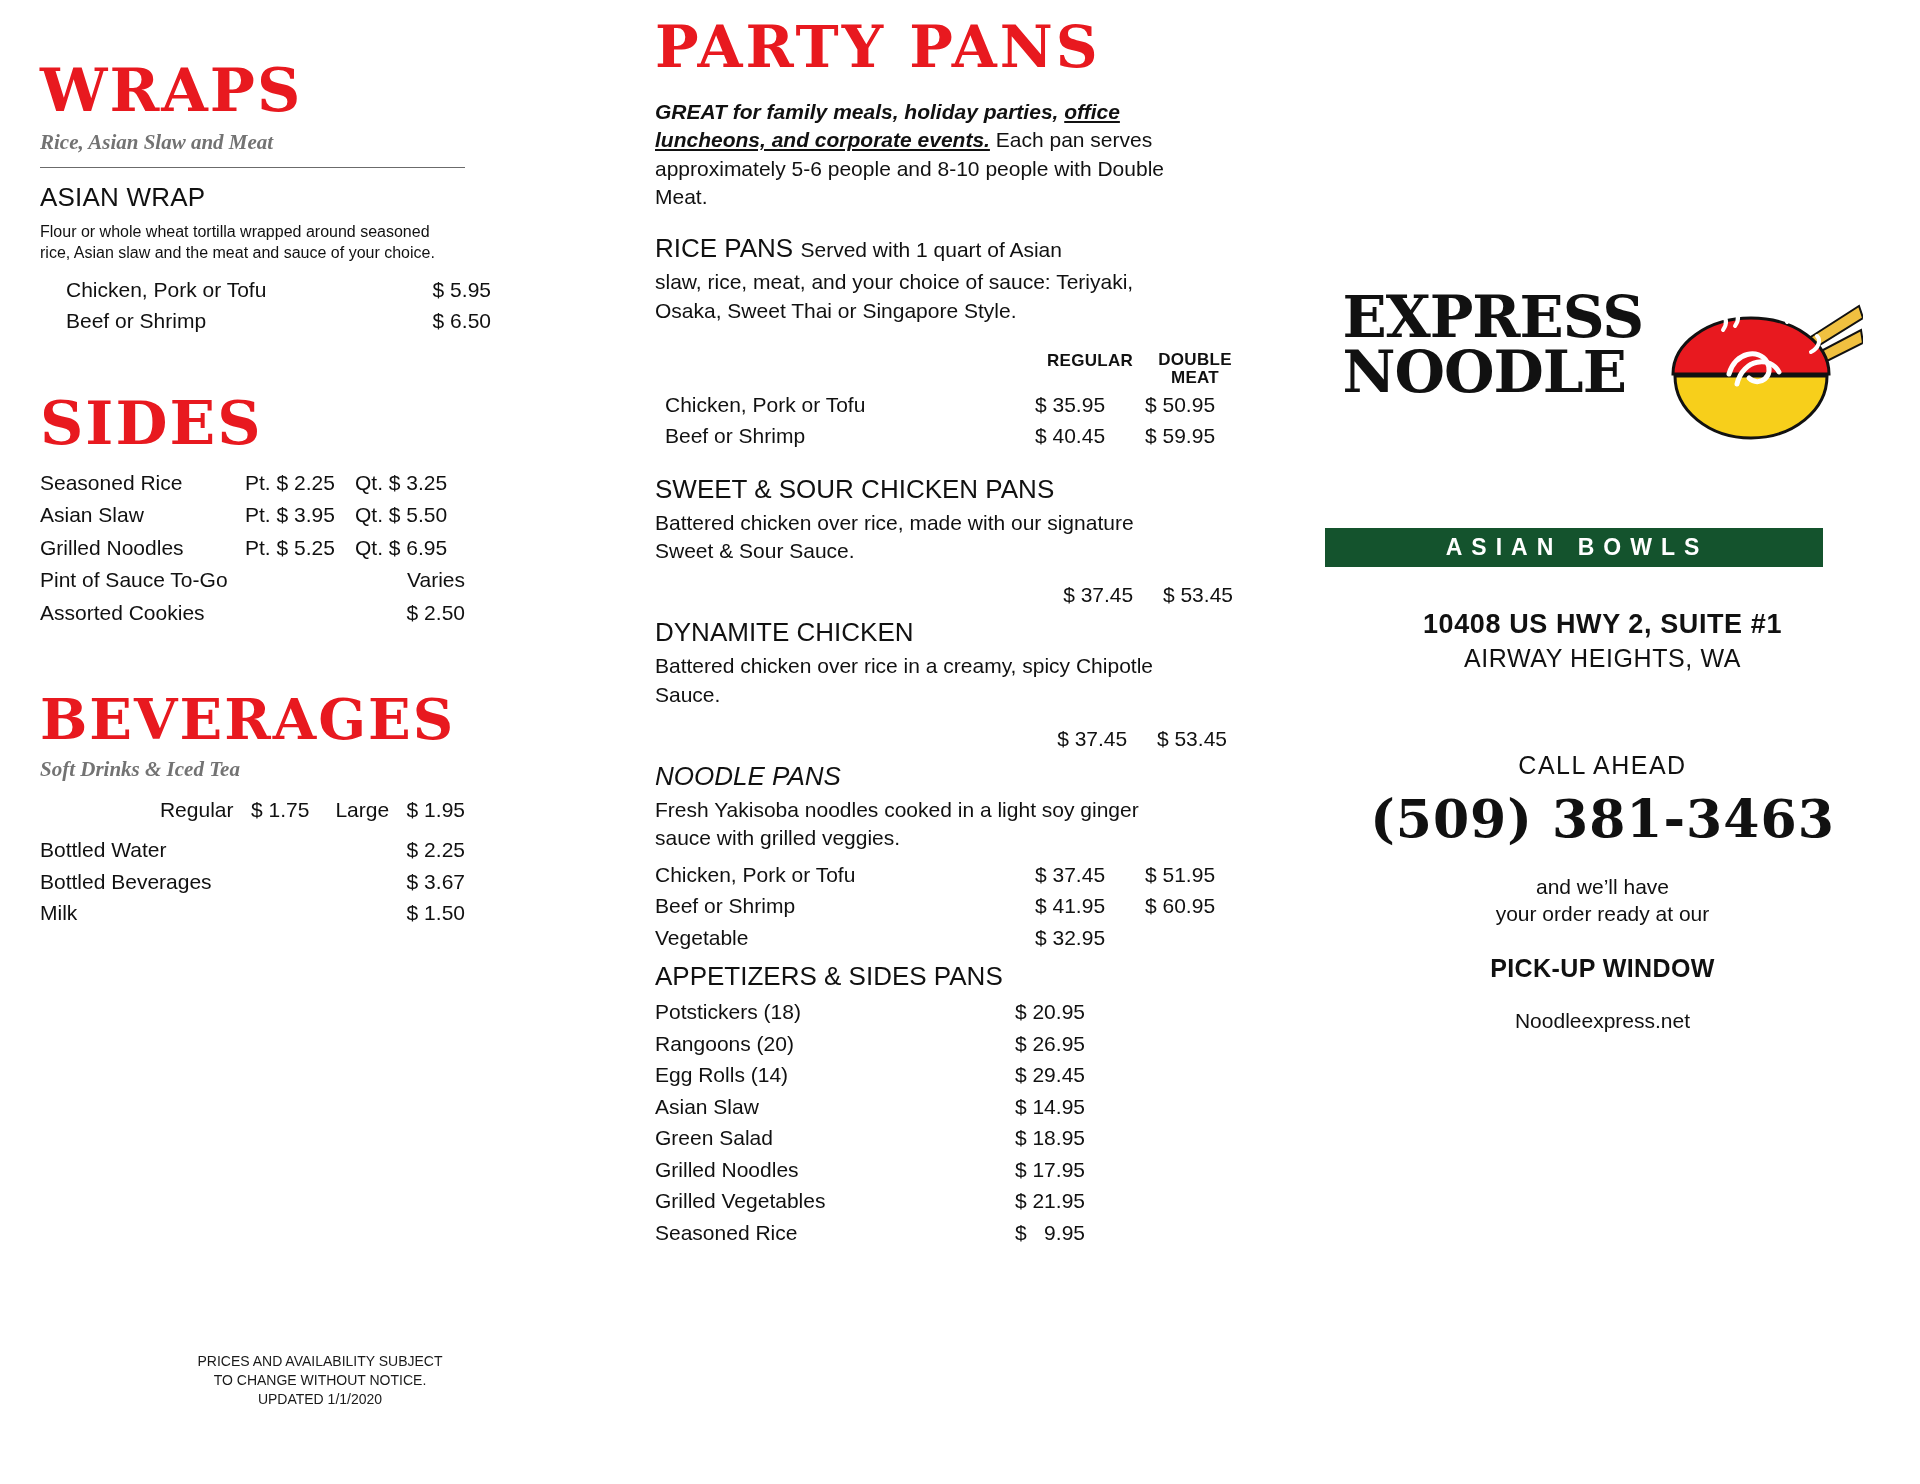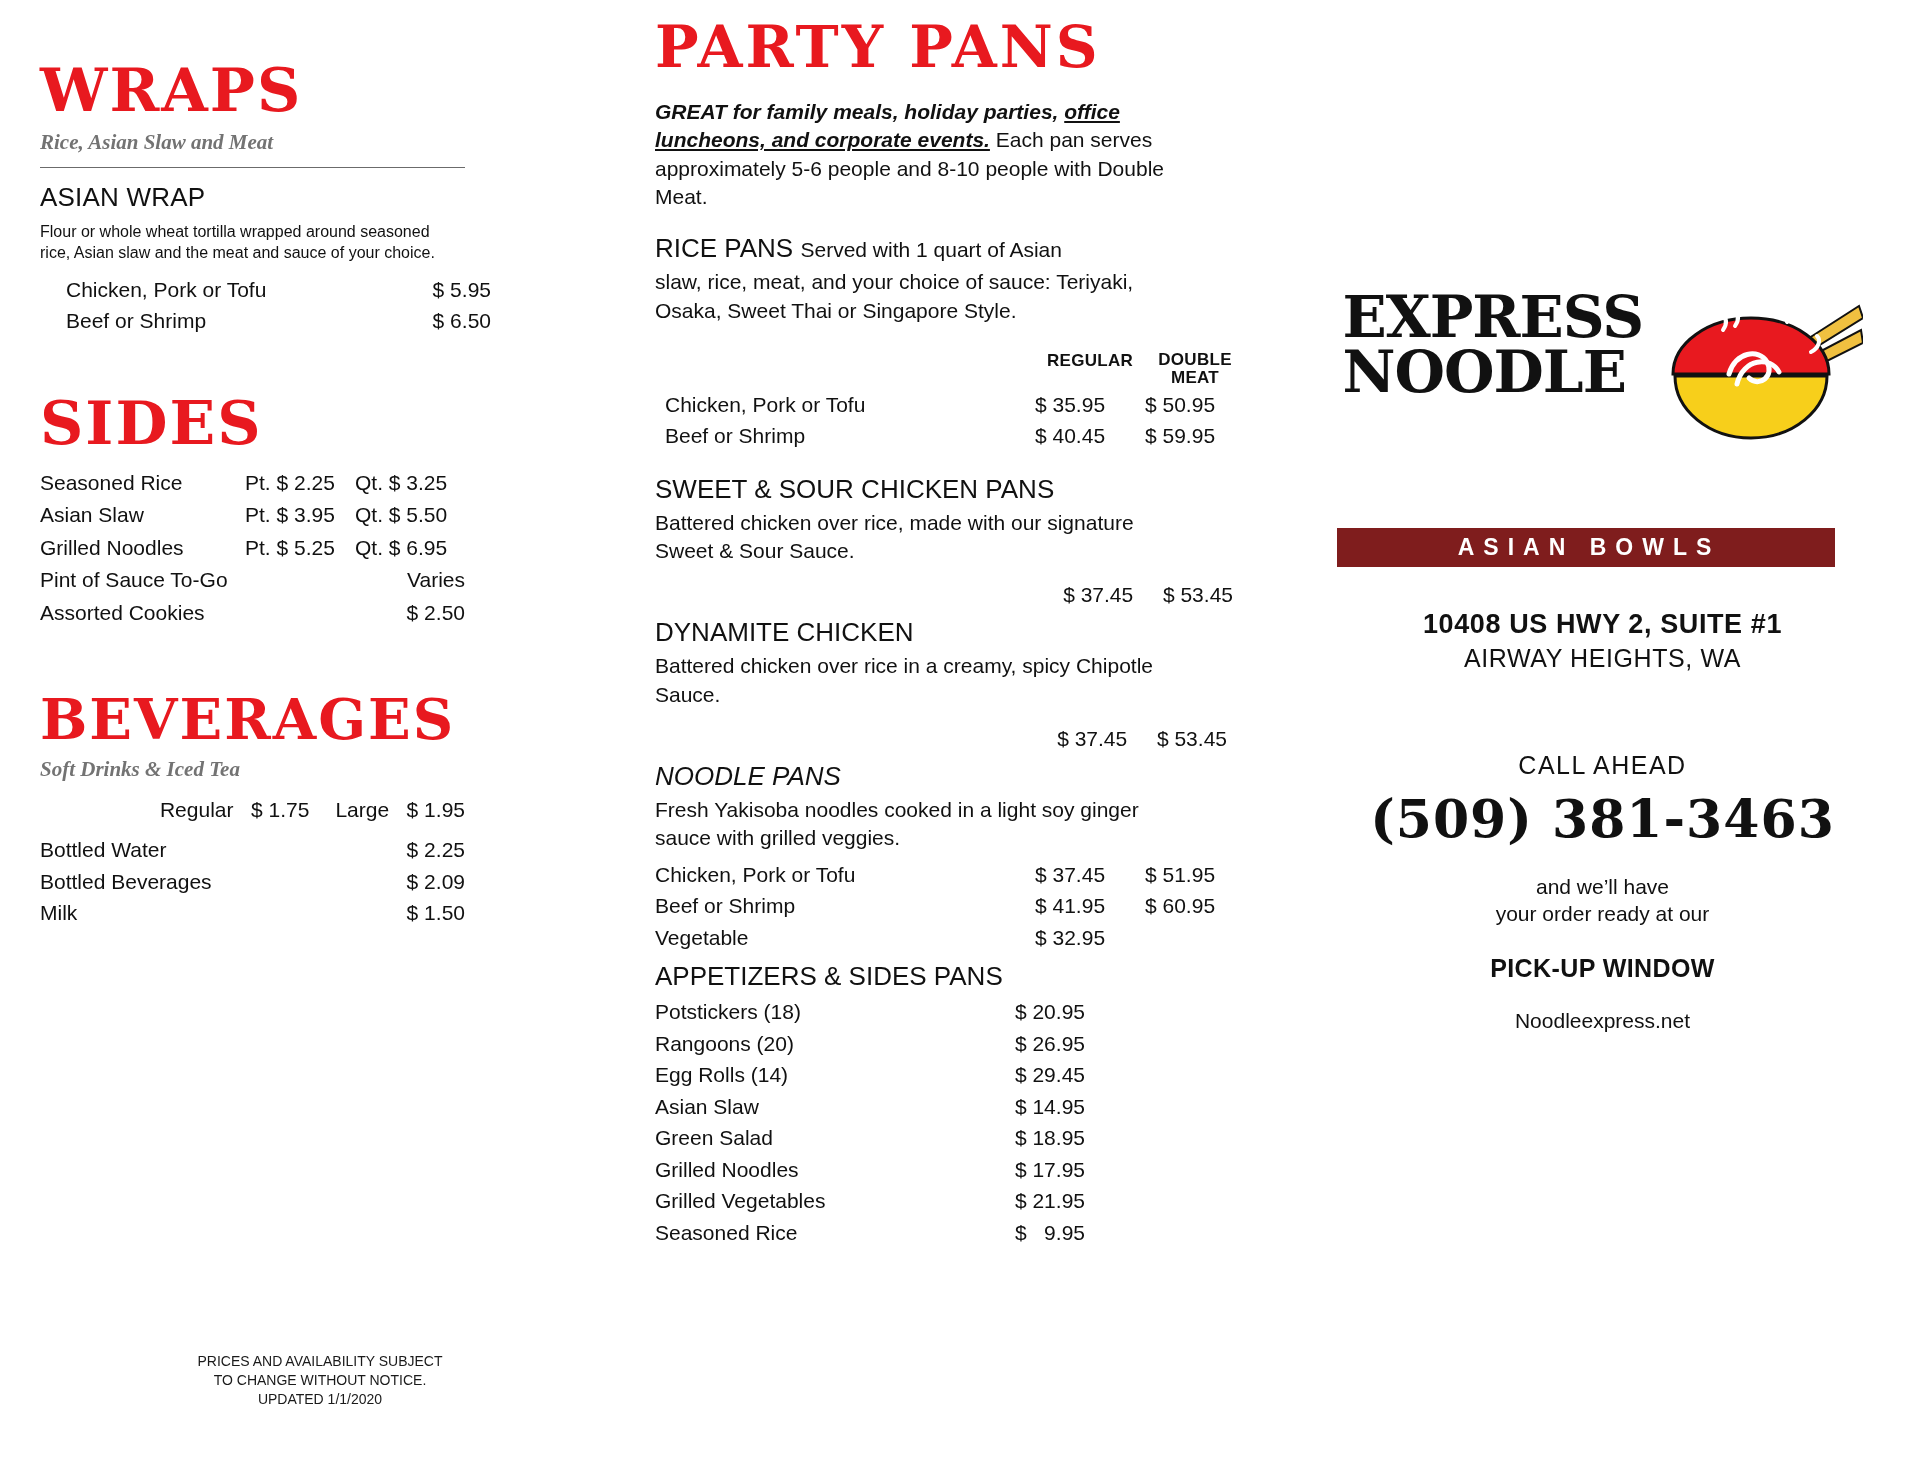--- a/index.html
+++ b/index.html
@@ -206,30 +206,29 @@
   .logo-word {
     font-family: "DejaVu Serif", serif;
     font-weight: 700;
     font-size: 58px;
     line-height: .95;
     letter-spacing: -1px;
     color: #111;
     margin: 0;
   }
   .logo-band {
-    background: #7f1d1d;
+    background: #14532d;
     color: #fff;
     font-size: 23px;
     font-weight: 700;
     letter-spacing: 9px;
     text-align: center;
     padding: 6px 0 6px 6px;
     margin-top: 8px;
     width: 492px;
-    margin-left: 12px;
   }
   .bowl {
     position: absolute;
     right: 0px;
     top: 6px;
     width: 200px;
     height: 160px;
   }
 
   .addr {
@@ -348,21 +347,21 @@
       </span>
     </div>
 
     <div class="bev-list">
       <div class="prow">
         <span class="nm">Bottled Water</span>
         <span class="pr">$ 2.25</span>
       </div>
       <div class="prow">
         <span class="nm">Bottled Beverages</span>
-        <span class="pr">$ 2.09</span>
+        <span class="pr">$ 3.67</span>
       </div>
       <div class="prow">
         <span class="nm">Milk</span>
         <span class="pr">$ 1.50</span>
       </div>
     </div>
 
     <div class="footnote">
       <div>PRICES AND AVAILABILITY SUBJECT</div>
       <div>TO CHANGE WITHOUT NOTICE.</div>

